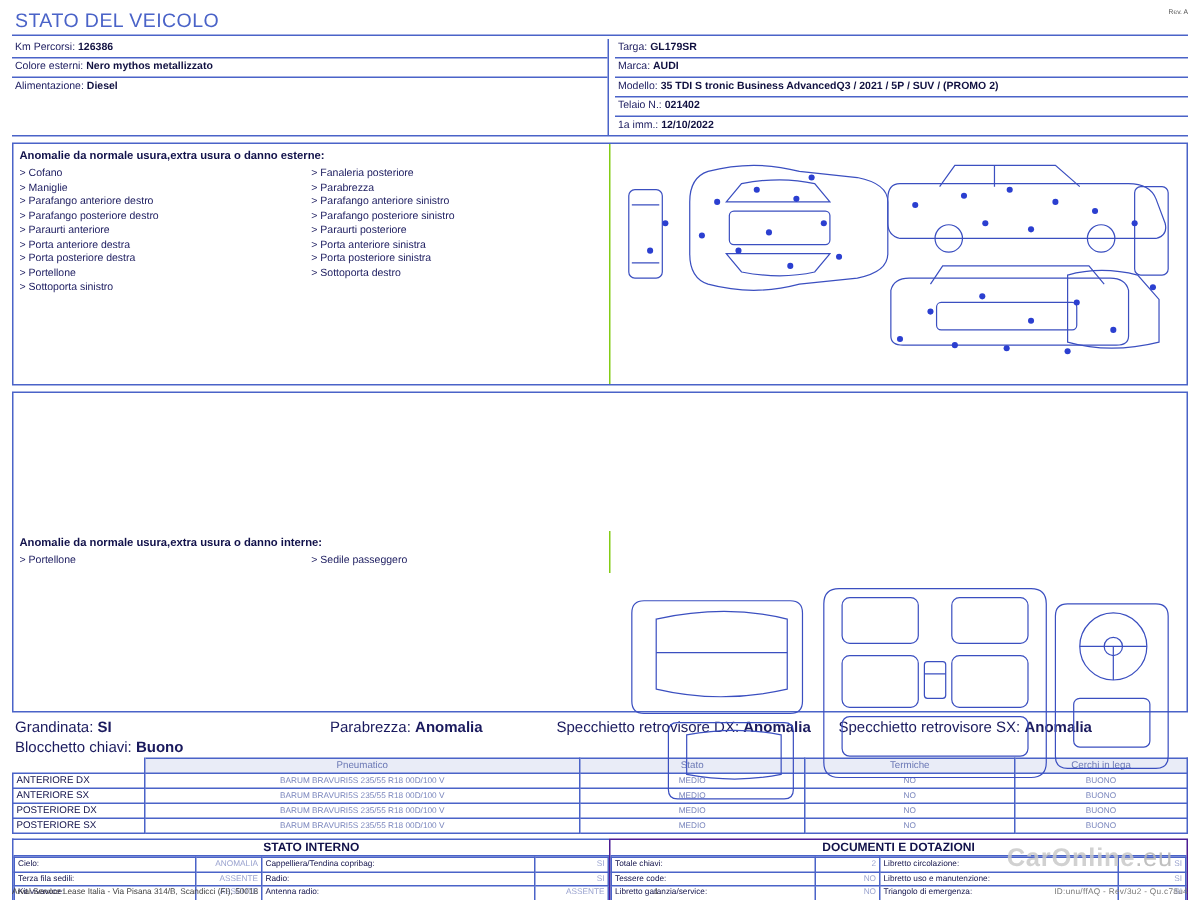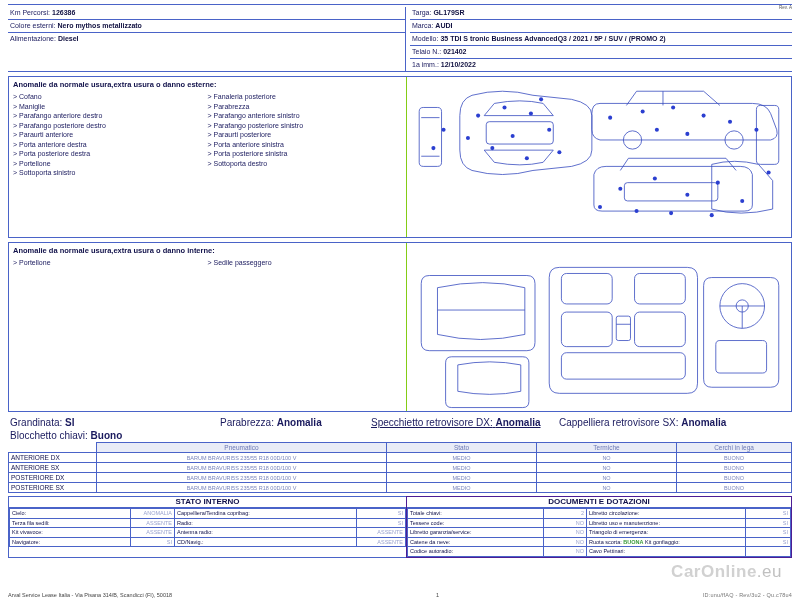--- a/index.html
+++ b/index.html
@@ -97,32 +97,32 @@
   .an-col {
     width: 50%;
     box-sizing: border-box;
   }
   .an-item {
     font-size: 7px;
     line-height: 9.5px;
     white-space: nowrap;
   }
   .box1 { height: 162px; margin-bottom: 4px; }
-  .box2 { height: 170px; margin-bottom: 4px; }
+  .box2 { height: 214px; margin-bottom: 4px; align-items: center; }
   
   .statusline {
     display: flex;
     font-size: 10px;
     padding: 1px 2px;
     gap: 0px;
   }
   .statusline > div { white-space: nowrap; }
   .sl-a { width: 210px; }
   .sl-b { width: 151px; }
-  .sl-c { width: 188px; text-decoration: underline; }
+  .sl-c { width: 188px; }
   .sl-d { flex: 1; }
   .kv-b { font-weight: bold; }
   
   table {
     border-collapse: collapse;
     width: 100%;
     font-size: 5.5px;
   }
   .tyres th {
     background: #e9ecf7;
@@ -220,20 +220,21 @@
   .diag { position: absolute; inset: 0; }
   .dot { fill: #2b3fd0; }
 </style>
 </head>
 <body>
 
 <div class="page">
 
   <div class="rev">Rev. A</div>
 
+  <div class="doc-title">STATO DEL VEICOLO</div>
   <div class="rule"></div>
 
   <div class="top-wrap">
     <div class="top-left">
       <div class="inf-row">
         <span class="lbl">Km Percorsi:</span>
         <span class="val">126386</span>
       </div>
       <div class="inf-row">
         <span class="lbl">Colore esterni:</span>
@@ -406,21 +407,21 @@
     </div>
     <div class="sl-b">
       <span>Parabrezza:</span>
       <span class="kv-b">Anomalia</span>
     </div>
     <div class="sl-c">
       <span>Specchietto retrovisore DX:</span>
       <span class="kv-b">Anomalia</span>
     </div>
     <div class="sl-d">
-      <span>Cappelliera retrovisore SX:</span>
+      <span>Specchietto retrovisore SX:</span>
       <span class="kv-b">Anomalia</span>
     </div>
   </div>
   <div class="statusline">
     <div class="sl-a">
       <span>Blocchetto chiavi:</span>
       <span class="kv-b">Buono</span>
     </div>
   </div>
 

